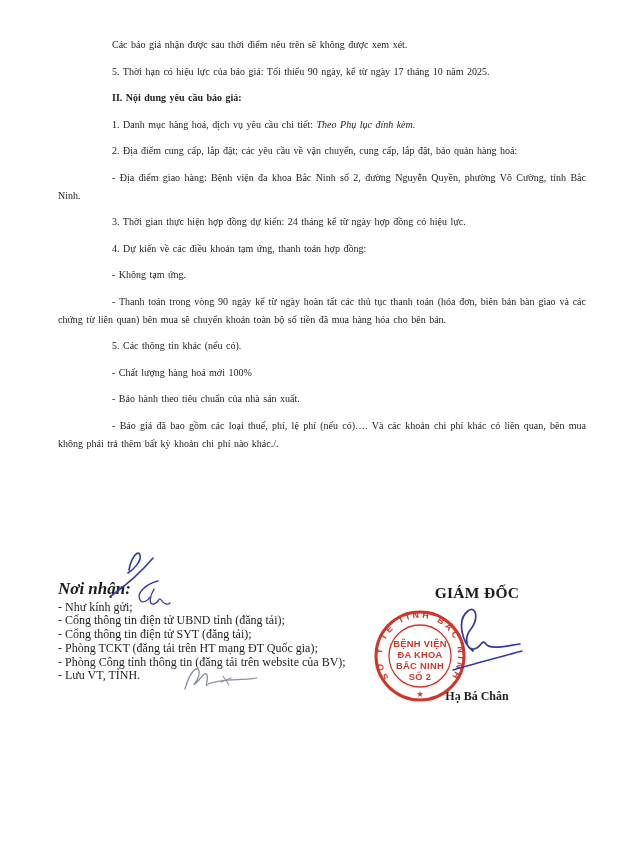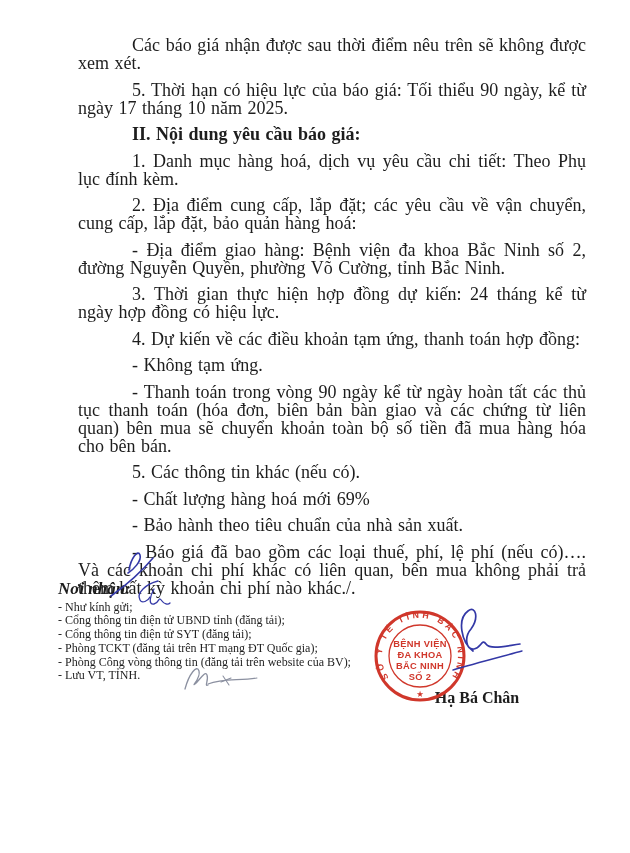--- a/index.html
+++ b/index.html
@@ -13,47 +13,46 @@
     overflow: hidden;
     font-family: "Liberation Serif", "DejaVu Serif", serif;
     color: #1d1d1d;
   }
   .content {
     position: absolute;
     top: 36px; left: 58px;
     width: 528px;
   }
   .para {
-    font-size: 18px;
+    font-size: 10px;
     line-height: 18px;
     text-align: justify;
     text-indent: 54px;
     margin-bottom: 8.5px;
     word-spacing: 1px;
-    margin-left: 20px;
   }
   .para.heading { font-weight: bold; }
-  .para .it { }
+  .para .it { font-style: italic; }
   .footer { position: absolute; left: 0; top: 0; width: 630px; height: 853px; pointer-events: none; }
   .recipients {
     position: absolute; left: 58px; top: 582px; width: 320px;
     font-size: 12px; line-height: 13.7px;
   }
   .recipients-label {
     font-weight: bold; font-style: italic; font-size: 17px;
     margin-bottom: 5px;
   }
   .recipient-line { white-space: nowrap; }
   .signer-title {
     position: absolute; left: 377px; top: 584px; width: 200px;
     text-align: center; font-weight: bold; font-size: 15.5px; letter-spacing: .3px;
   }
   .signer-name {
     position: absolute; left: 377px; top: 689px; width: 200px;
-    text-align: center; font-weight: bold; font-size: 16px;
+    text-align: center; font-weight: bold; font-size: 12px;
   }
   .stamp-svg { position: absolute; left: 367px; top: 603px; }
   .sig-main { position: absolute; left: 428px; top: 591px; }
   .sig-khac { position: absolute; left: 103px; top: 544px; }
   .sig-noinhan { position: absolute; left: 128px; top: 577px; }
   .sig-luu { position: absolute; left: 179px; top: 662px; }
   .stamp-ring-text, .stamp-center-text, .stamp-star {
     font-family: "Liberation Sans", "DejaVu Sans", sans-serif;
     font-weight: bold;
   }
@@ -68,39 +67,40 @@
       <p class="para"><span>5. Thời hạn có hiệu lực của báo giá: Tối thiểu 90 ngày, kể từ ngày 17 tháng 10 năm 2025.</span></p>
       <p class="para heading"><span>II. Nội dung yêu cầu báo giá:</span></p>
       <p class="para"><span>1. Danh mục hàng hoá, dịch vụ yêu cầu chi tiết: </span><span class="it">Theo Phụ lục đính kèm.</span></p>
       <p class="para"><span>2. Địa điểm cung cấp, lắp đặt; các yêu cầu về vận chuyển, cung cấp, lắp đặt, bảo quản hàng hoá:</span></p>
       <p class="para"><span>- Địa điểm giao hàng: Bệnh viện đa khoa Bắc Ninh số 2, đường Nguyễn Quyền, phường Võ Cường, tỉnh Bắc Ninh.</span></p>
       <p class="para"><span>3. Thời gian thực hiện hợp đồng dự kiến: 24 tháng kể từ ngày hợp đồng có hiệu lực.</span></p>
       <p class="para"><span>4. Dự kiến về các điều khoản tạm ứng, thanh toán hợp đồng:</span></p>
       <p class="para"><span>- Không tạm ứng.</span></p>
       <p class="para"><span>- Thanh toán trong vòng 90 ngày kể từ ngày hoàn tất các thủ tục thanh toán (hóa đơn, biên bản bàn giao và các chứng từ liên quan) bên mua sẽ chuyển khoản toàn bộ số tiền đã mua hàng hóa cho bên bán.</span></p>
       <p class="para"><span>5. Các thông tin khác (nếu có).</span></p>
-      <p class="para"><span>- Chất lượng hàng hoá mới 69%</span></p>
+      <p class="para"><span>- Chất lượng hàng hoá mới 100%</span></p>
       <p class="para"><span>- Bảo hành theo tiêu chuẩn của nhà sản xuất.</span></p>
       <p class="para"><span>- Báo giá đã bao gồm các loại thuế, phí, lệ phí (nếu có)…. Và các khoản chi phí khác có liên quan, bên mua không phải trả thêm bất kỳ khoản chi phí nào khác./.</span></p>
     </div>
 
   <div class="footer">
 
     <div class="recipients">
       <div class="recipients-label">Nơi nhận:</div>
       <div>
           <div class="recipient-line">- Như kính gửi;</div>
           <div class="recipient-line">- Cổng thông tin điện tử UBND tỉnh (đăng tải);</div>
           <div class="recipient-line">- Cổng thông tin điện tử SYT (đăng tải);</div>
           <div class="recipient-line">- Phòng TCKT (đăng tải trên HT mạng ĐT Quốc gia);</div>
-          <div class="recipient-line">- Phòng Công vòng thông tin (đăng tải trên website của BV);</div>
+          <div class="recipient-line">- Phòng Công tỉnh thông tin (đăng tải trên website của BV);</div>
           <div class="recipient-line">- Lưu VT, TỈNH.</div>
         </div>
     </div>
 
+    <div class="signer-title">GIÁM ĐỐC</div>
     <div class="signer-name">Hạ Bá Chân</div>
 
     <svg class="stamp-svg" width="106" height="106" viewBox="0 0 106 106">
       <circle cx="53" cy="53" r="44" fill="none" stroke="#d0372b" stroke-width="3"></circle>
       <circle cx="53" cy="53" r="31" fill="none" stroke="#d0372b" stroke-width="1.3"></circle>
       <path id="ringArc" d="M 23.1 76.4 A 38 38 0 1 1 82.9 76.4" fill="none"></path>
       <text class="stamp-ring-text" font-size="8.8" letter-spacing="3" fill="#d0372b">
         <textPath href="#ringArc" startOffset="2">SỞ Y TẾ TỈNH BẮC NINH</textPath>
       </text>
       <text class="stamp-star" x="53" y="93.5" font-size="8.5" fill="#d0372b" text-anchor="middle">★</text>

